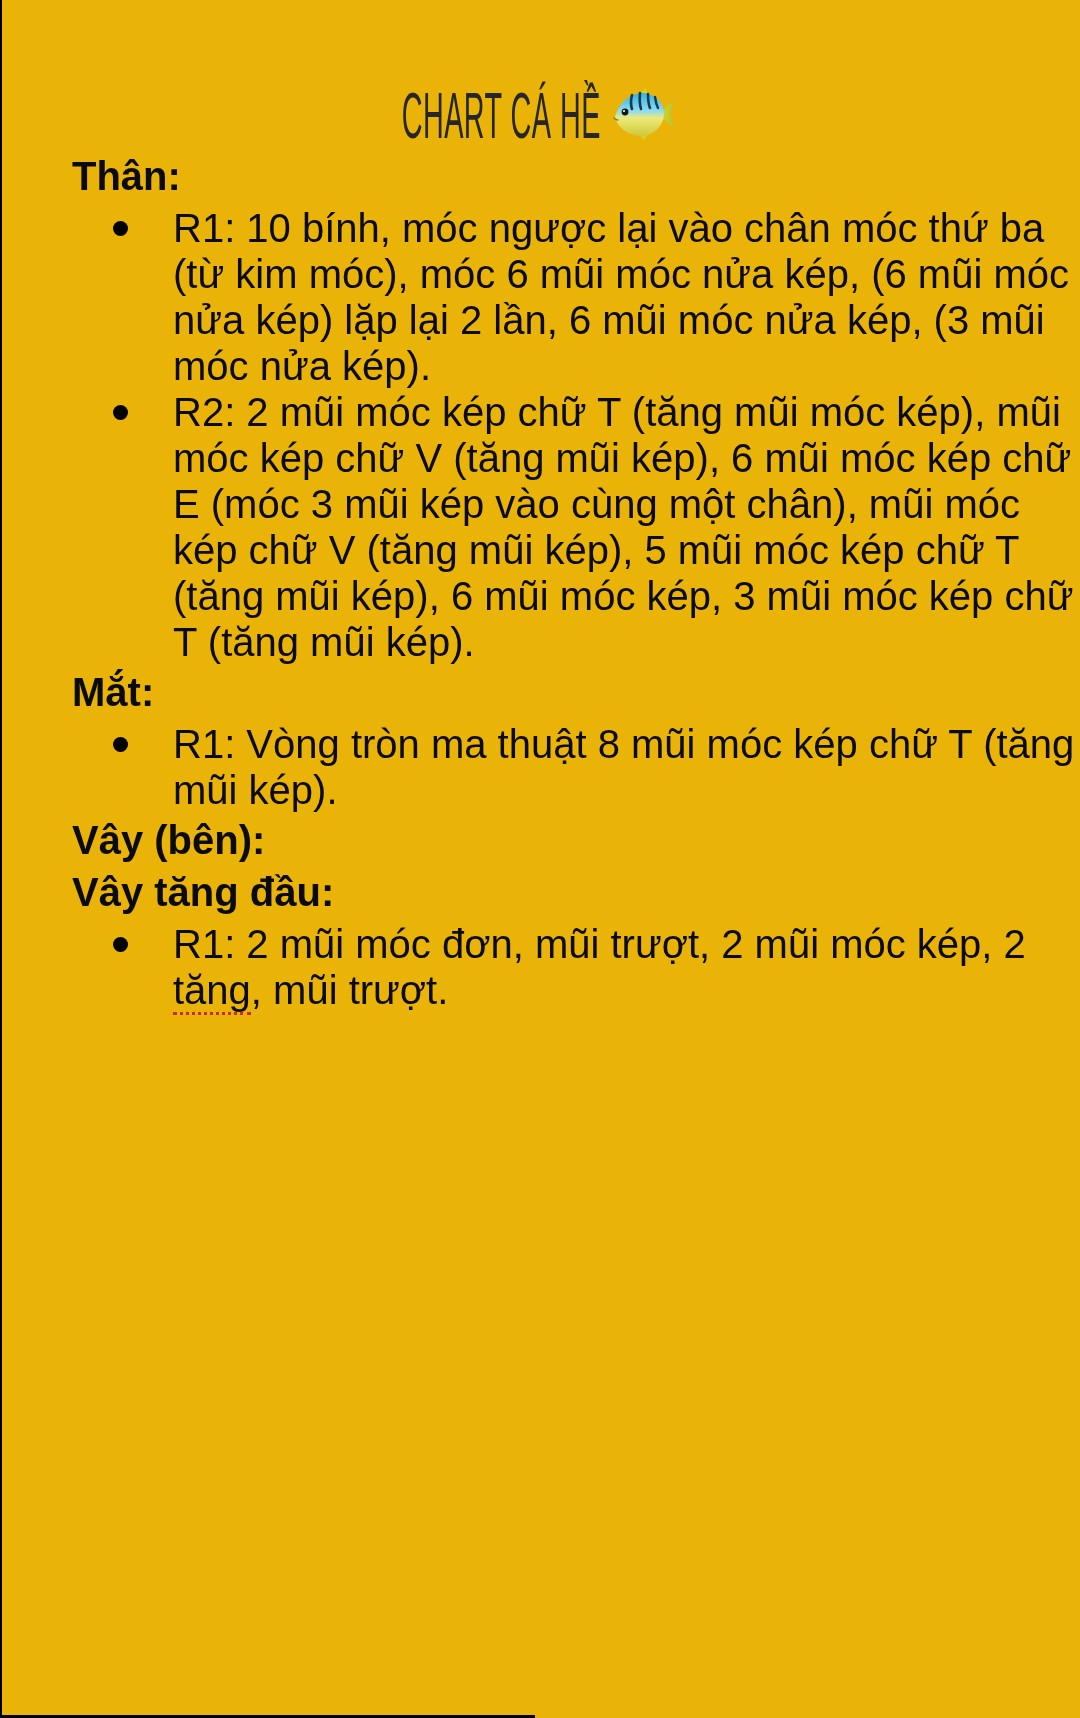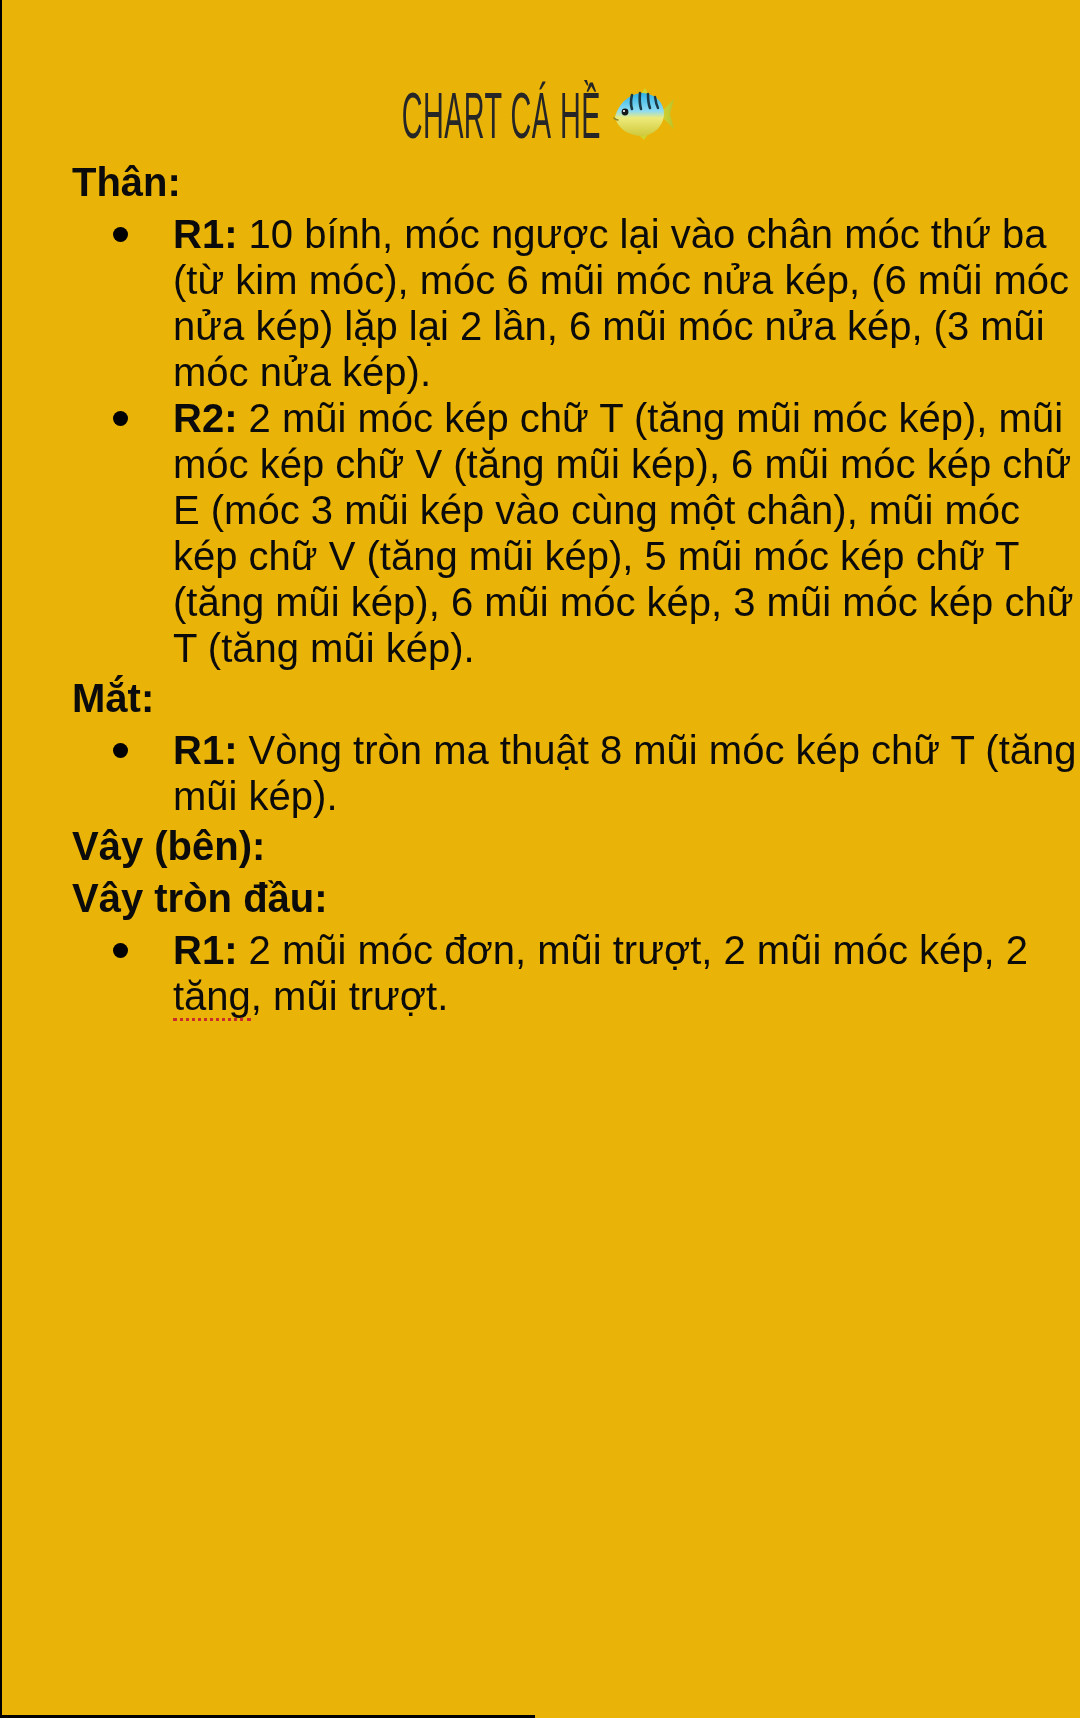--- a/index.html
+++ b/index.html
@@ -24,38 +24,38 @@
   .title-text{
     display:inline-block;white-space:nowrap;
     font-size:64px;font-weight:400;letter-spacing:1px;color:#262626;
     transform:scaleX(0.45);transform-origin:center;
     line-height:64px;
   }
   .fish{margin-left:12px;flex:0 0 auto;}
 
   
   .content{
-    position:absolute;top:155px;left:0;right:0;
+    position:absolute;top:149px;left:0;right:0;
     padding-left:72px;
     font-size:40px;line-height:46px;
   }
   .heading{font-weight:bold;margin:4px 0 6px 0;}
   ul.rounds{list-style:none;margin:0;padding:0;}
   ul.rounds li{
     position:relative;
     padding-left:101px;
     max-width:956px;
     margin:0;
   }
   ul.rounds li::before{
     content:"";
     position:absolute;left:41px;top:16px;
     width:15px;height:15px;border-radius:50%;background:#000;
   }
-  .lbl{font-weight:bold;}
+  .lbl{font-weight:normal;}
   .spell{
     border-bottom:3px dotted #cc2b2b;
     padding-bottom:0px;
   }
 </style>
 </head>
 <body>
 
 <div class="page">
 
@@ -99,19 +99,19 @@
       <div class="heading">Thân:</div>
       <ul class="rounds">
         <li><span class="lbl">R1: </span>10 bính, móc ngược lại vào chân móc thứ ba (từ kim móc), móc 6 mũi móc nửa kép, (6 mũi móc nửa kép) lặp lại 2 lần, 6 mũi móc nửa kép, (3 mũi móc nửa kép).</li>
         <li><span class="lbl">R2: </span>2 mũi móc kép chữ T (tăng mũi móc kép), mũi móc kép chữ V (tăng mũi kép), 6 mũi móc kép chữ E (móc 3 mũi kép vào cùng một chân), mũi móc kép chữ V (tăng mũi kép), 5 mũi móc kép chữ T (tăng mũi kép), 6 mũi móc kép, 3 mũi móc kép chữ T (tăng mũi kép).</li>
       </ul>
       <div class="heading">Mắt:</div>
       <ul class="rounds">
         <li><span class="lbl">R1: </span>Vòng tròn ma thuật 8 mũi móc kép chữ T (tăng mũi kép).</li>
       </ul>
       <div class="heading">Vây (bên):</div>
-      <div class="heading">Vây tròn đầu:</div>
+      <div class="heading">Vây tăng đầu:</div>
       <ul class="rounds">
         <li><span class="lbl">R1: </span>2 mũi móc đơn, mũi trượt, 2 mũi móc kép, 2 <span class="spell">tăng</span>, mũi trượt.</li>
       </ul>
     </div>
 
 </div>
 
 </body></html>

